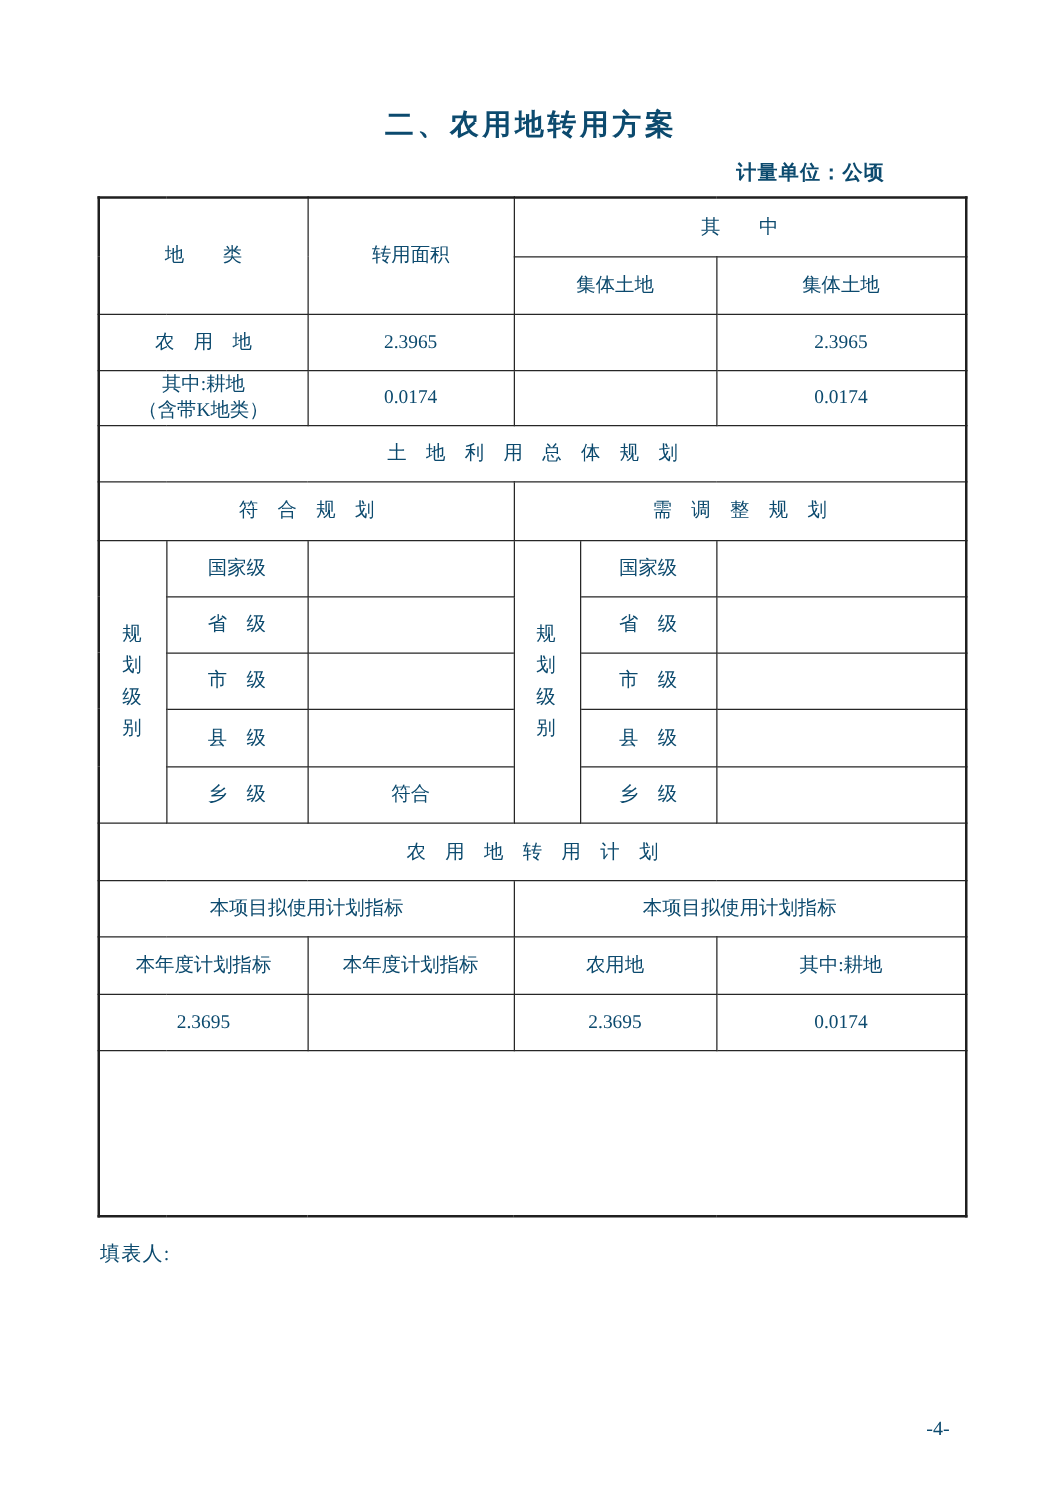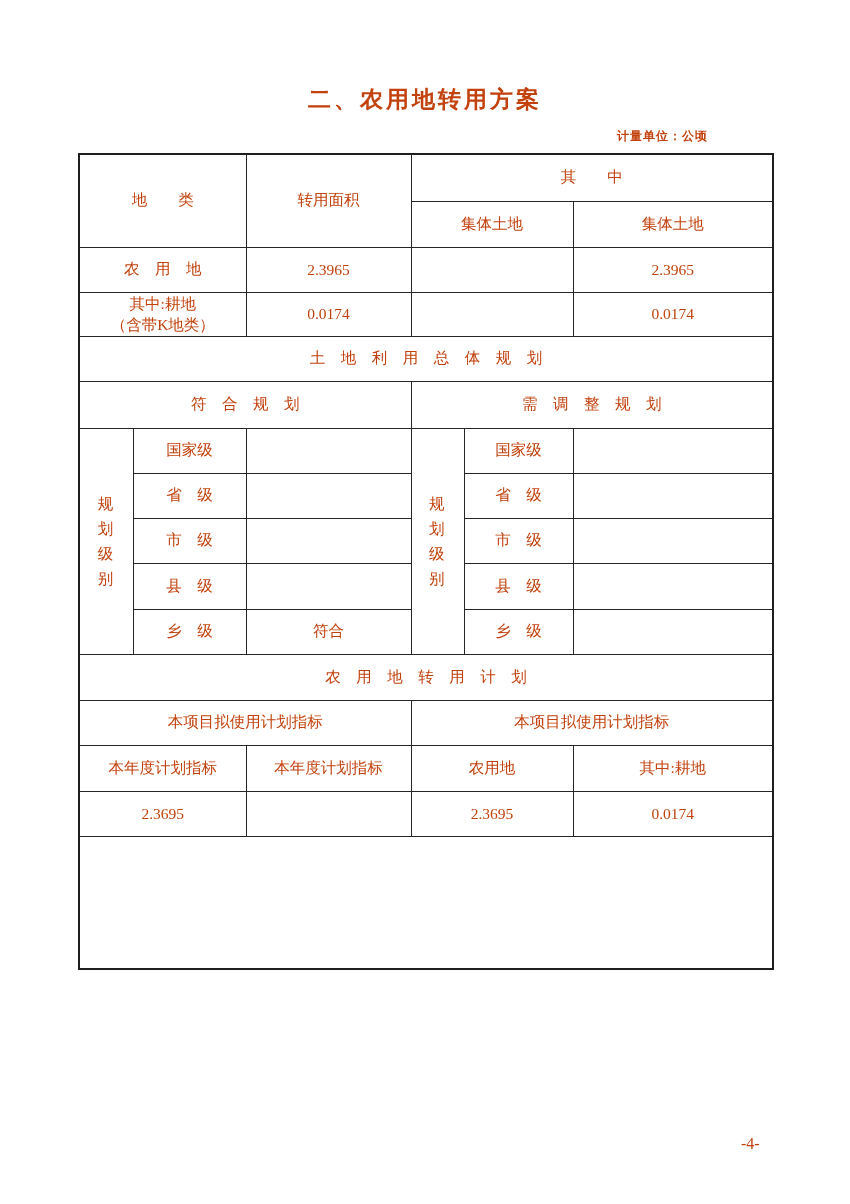--- a/index.html
+++ b/index.html
@@ -1,36 +1,36 @@
 <!DOCTYPE html>
 <html><head>
 <meta charset="utf-8">
 <style>
   html,body{margin:0;padding:0;}
   .page{
     position:relative;
     width:850px;height:1204px;
     background:#ffffff;
-    color:#c2410c;
+    color:#0c4a6e;
     font-family:"Liberation Serif","DejaVu Serif",serif;
     overflow:hidden;
   }
   .title{
     padding-top:84px;
     text-align:center;
     font-family:"Liberation Sans","DejaVu Sans",sans-serif;
     font-weight:bold;
     font-size:23px;
     letter-spacing:3px;
   }
   .unit-line{
     width:708px;
     margin-top:13px;
     text-align:right;
-    font-size:12px;
+    font-size:16px;
     font-weight:600;
     letter-spacing:1px;
   }
   table.main{
     margin:8px 0 0 78px;
     width:694px;
     border-collapse:collapse;
     table-layout:fixed;
     border:2px solid #1f1f1f;
   }
@@ -165,16 +165,17 @@
       <td colspan="2">2.3695</td>
       <td>0.0174</td>
     </tr>
 
     <tr style="height:133px">
       <td colspan="6"></td>
     </tr>
   </tbody>
     </table>
 
+  <div class="filler">填表人:</div>
 
   <div class="pagenum">-4-</div>
 
 </div>
 
 </body></html>

